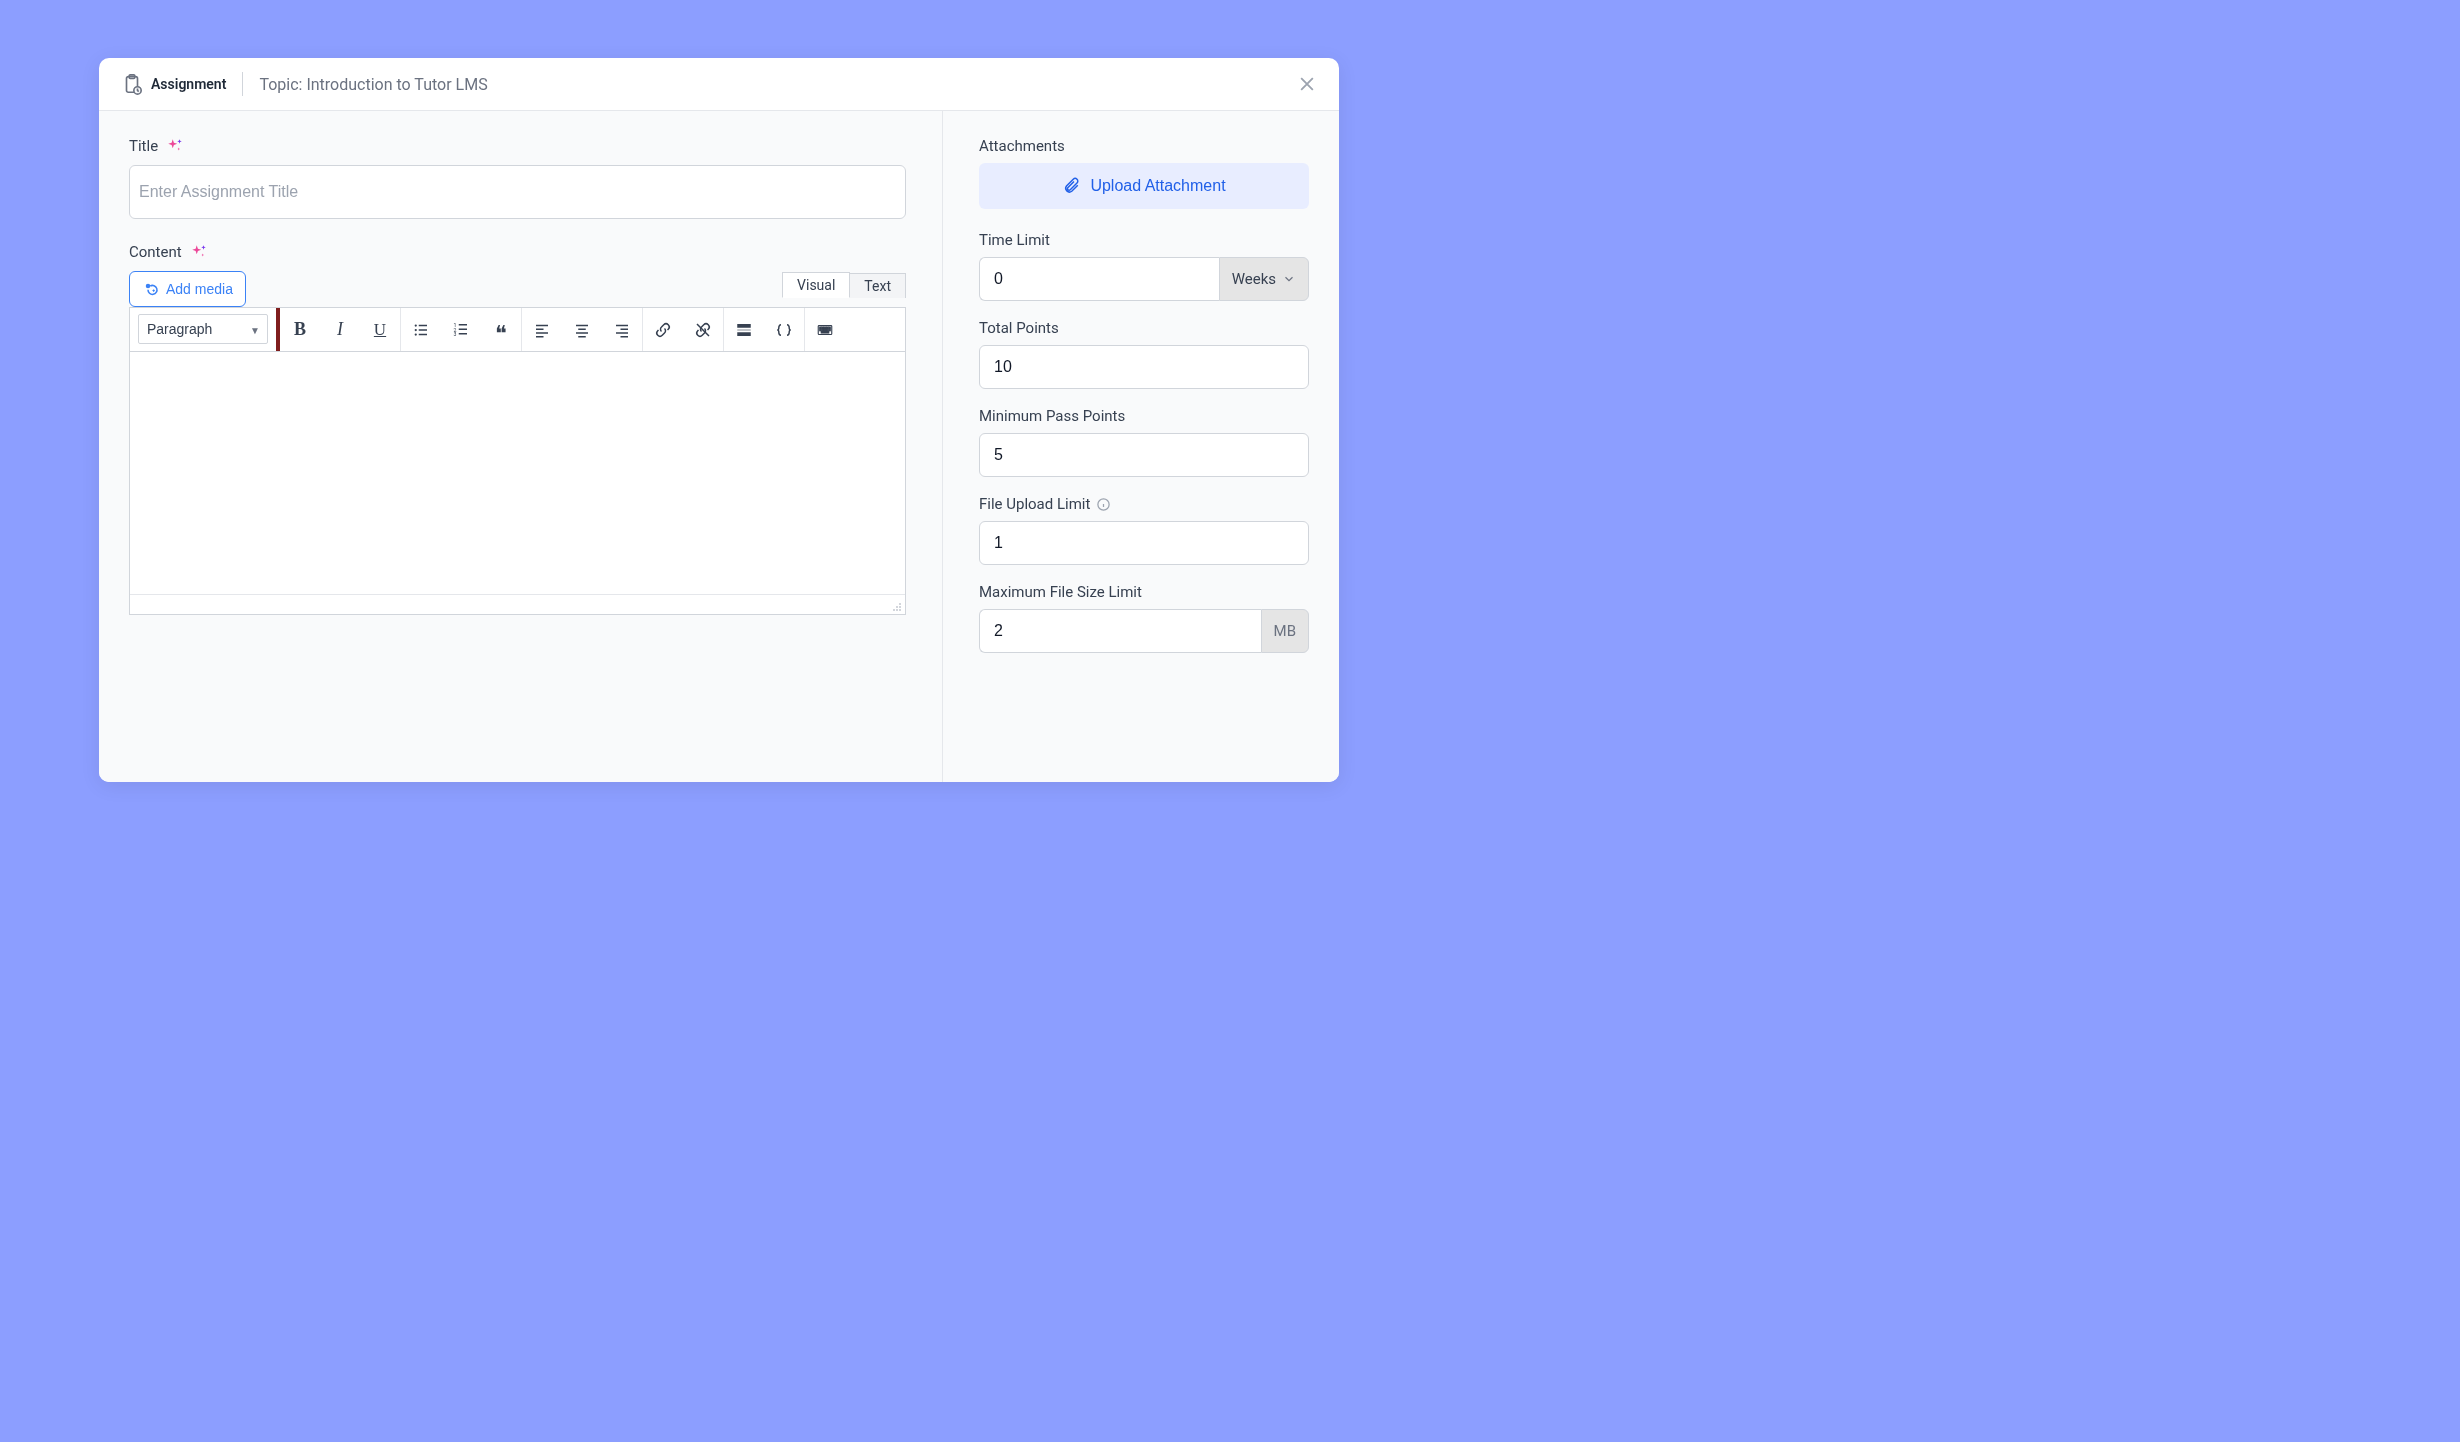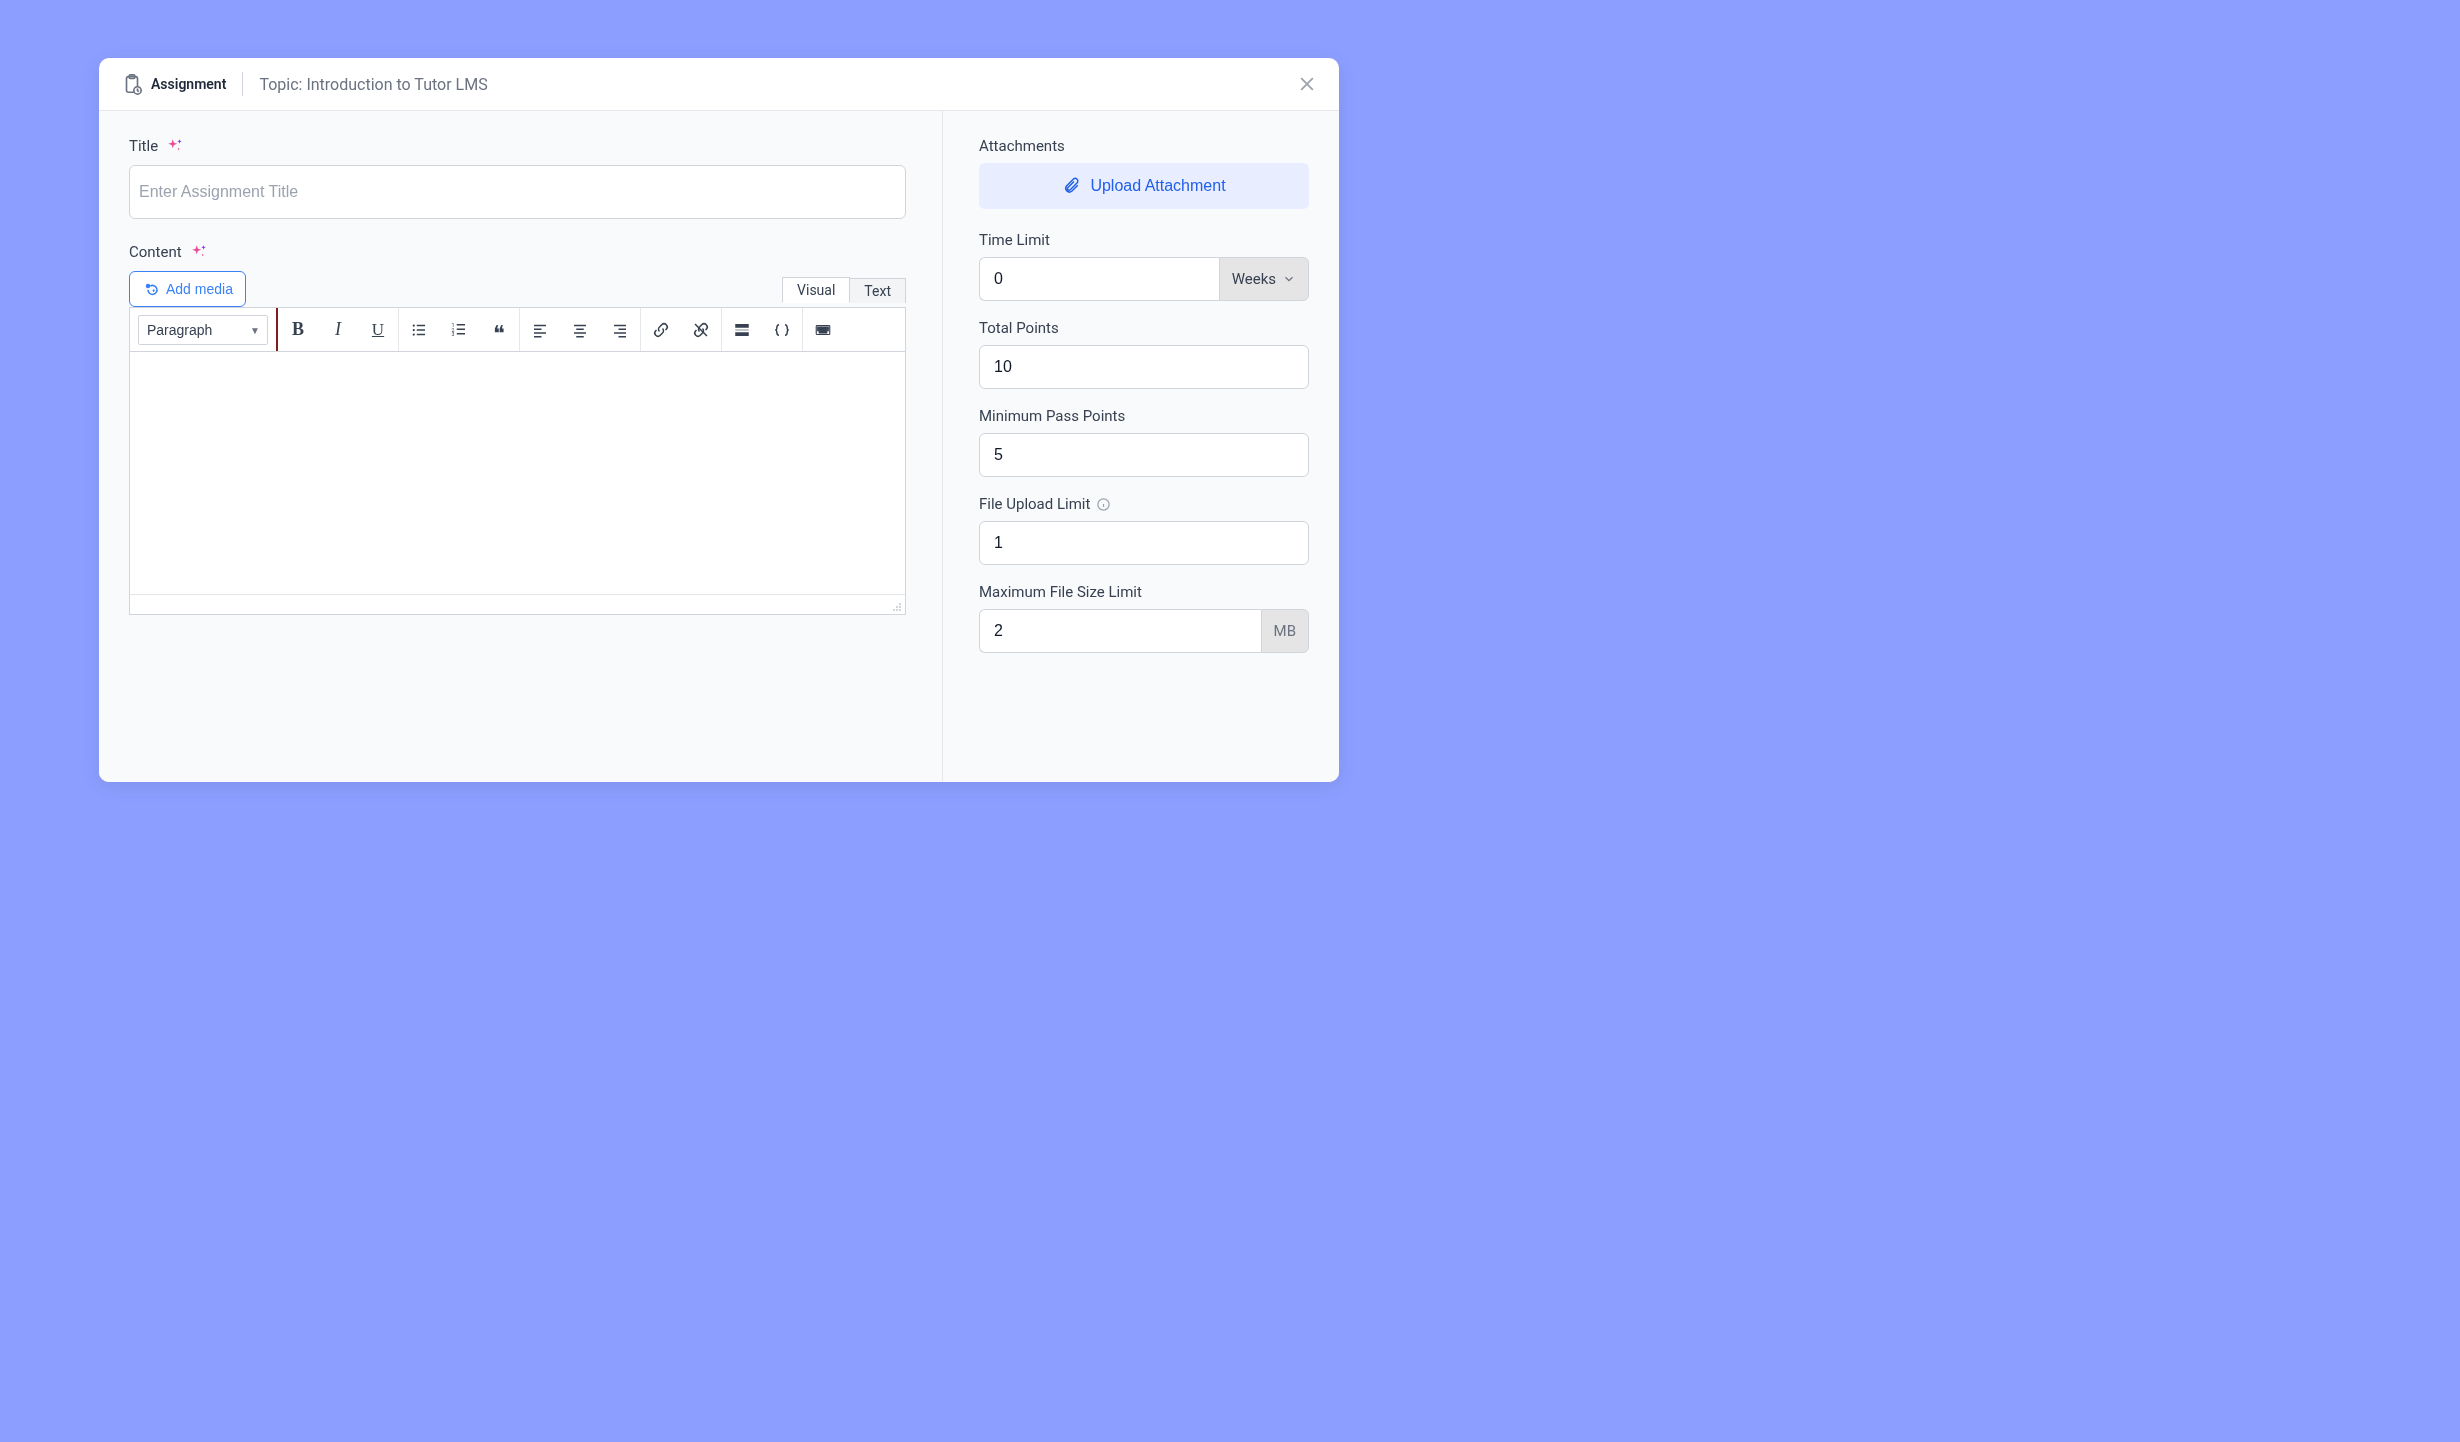--- a/index.html
+++ b/index.html
@@ -90,21 +90,21 @@
     padding: 0 9px;
     font-size: 16px;
     color: #374151;
     background: #fff;
   }
   .text-input::placeholder { color: #9ca3af; }
   .gap24 { height: 24px; }
 
   .media-row {
     display: flex;
-    align-items: center;
+    align-items: flex-start;
     margin-bottom: 0;
   }
   .add-media-btn {
     display: inline-flex;
     align-items: center;
     gap: 6px;
     height: 36px;
     border: 1px solid #3b82f6;
     background: #fff;
     color: #3b82f6;
@@ -154,21 +154,21 @@
     border: 1px solid #d1d5db;
     border-radius: 2px;
     height: 30px;
     padding: 0 22px 0 8px;
     font-size: 14px;
     color: #374151;
     background: #fff;
     appearance: none;
     position: relative;
   }
-  .tb-select-wrap { position: relative; display: flex; align-items: flex-end; border-right: 2px solid #7f1d1d; }
+  .tb-select-wrap { position: relative; display: flex; align-items: flex-start; border-right: 4px solid #7f1d1d; }
   .tb-caret {
     position: absolute;
     right: 16px;
     top: 50%;
     transform: translateY(-50%);
     pointer-events: none;
     font-size: 10px;
     color: #6b7280;
   }
   .tb-group {

